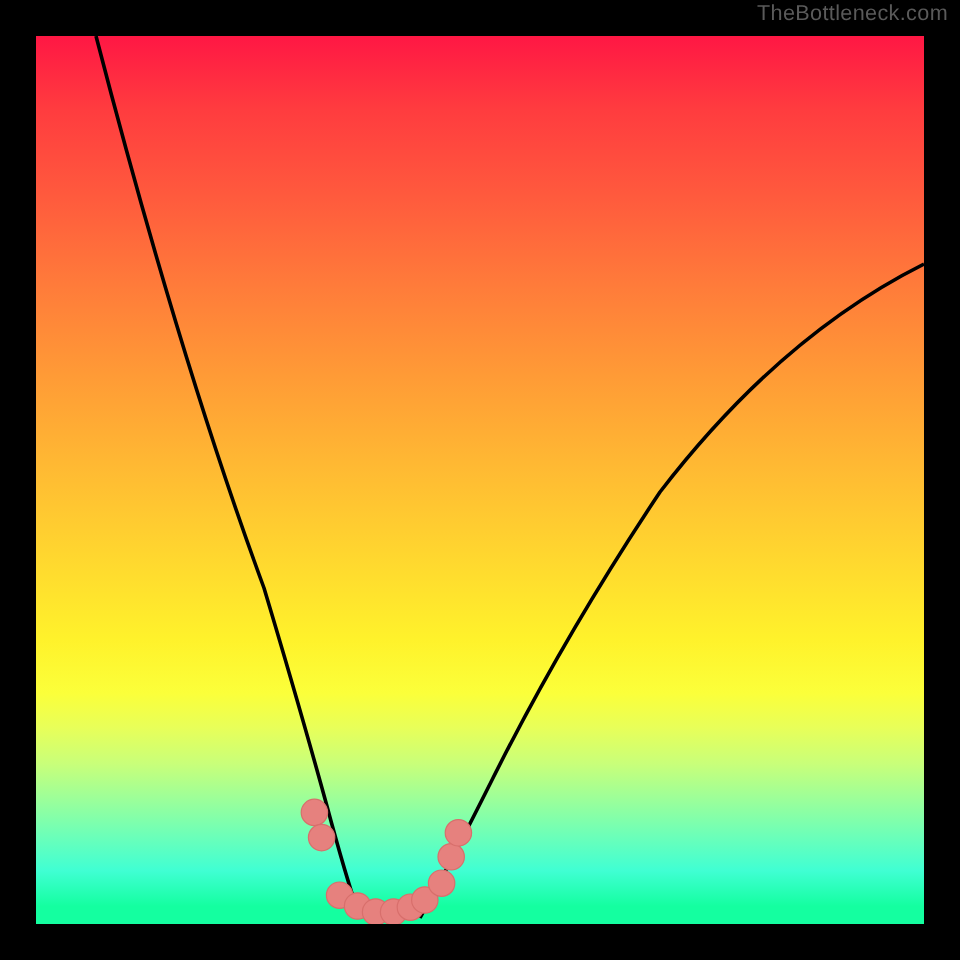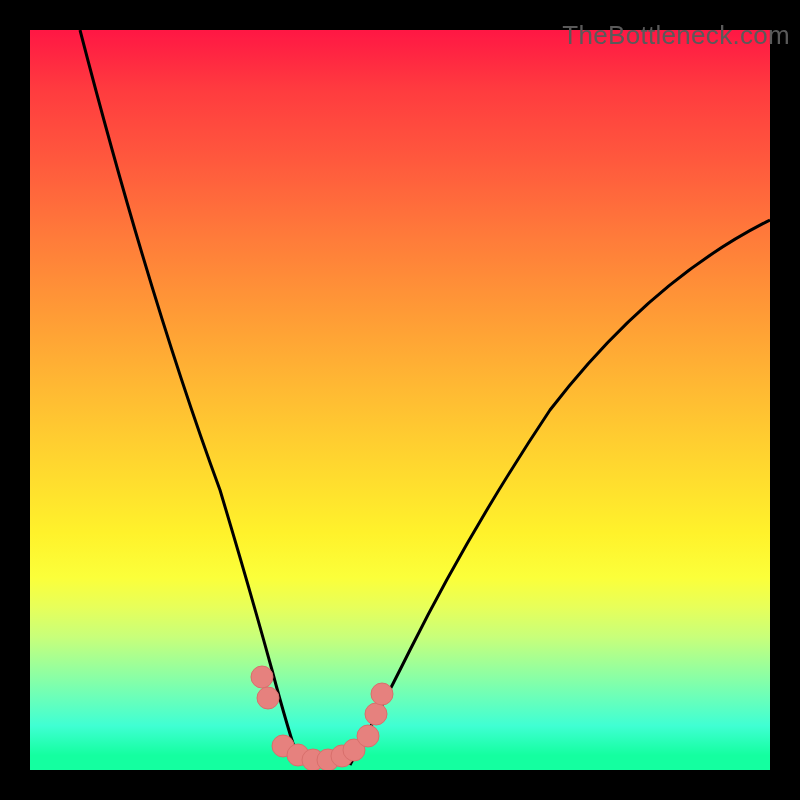--- a/index.html
+++ b/index.html
@@ -40,24 +40,24 @@
       #c8ff7a 82%,
       #9bff9a 86%,
       #6dffb8 90%,
       #40ffd3 94%,
       #14ffa0 98%,
       #14ffa0 100%
     );
   }
   .watermark {
     position: absolute;
-    top: 20px;
+    top: 1px;
     right: 10px;
     color: #5a5a5a;
-    font-size: 26px;
+    font-size: 18px;
     font-weight: 500;
     letter-spacing: 0.3px;
     user-select: none;
   }
   svg.curves {
     position: absolute;
     top: 0; left: 0;
     width: 740px;
     height: 740px;
   }

